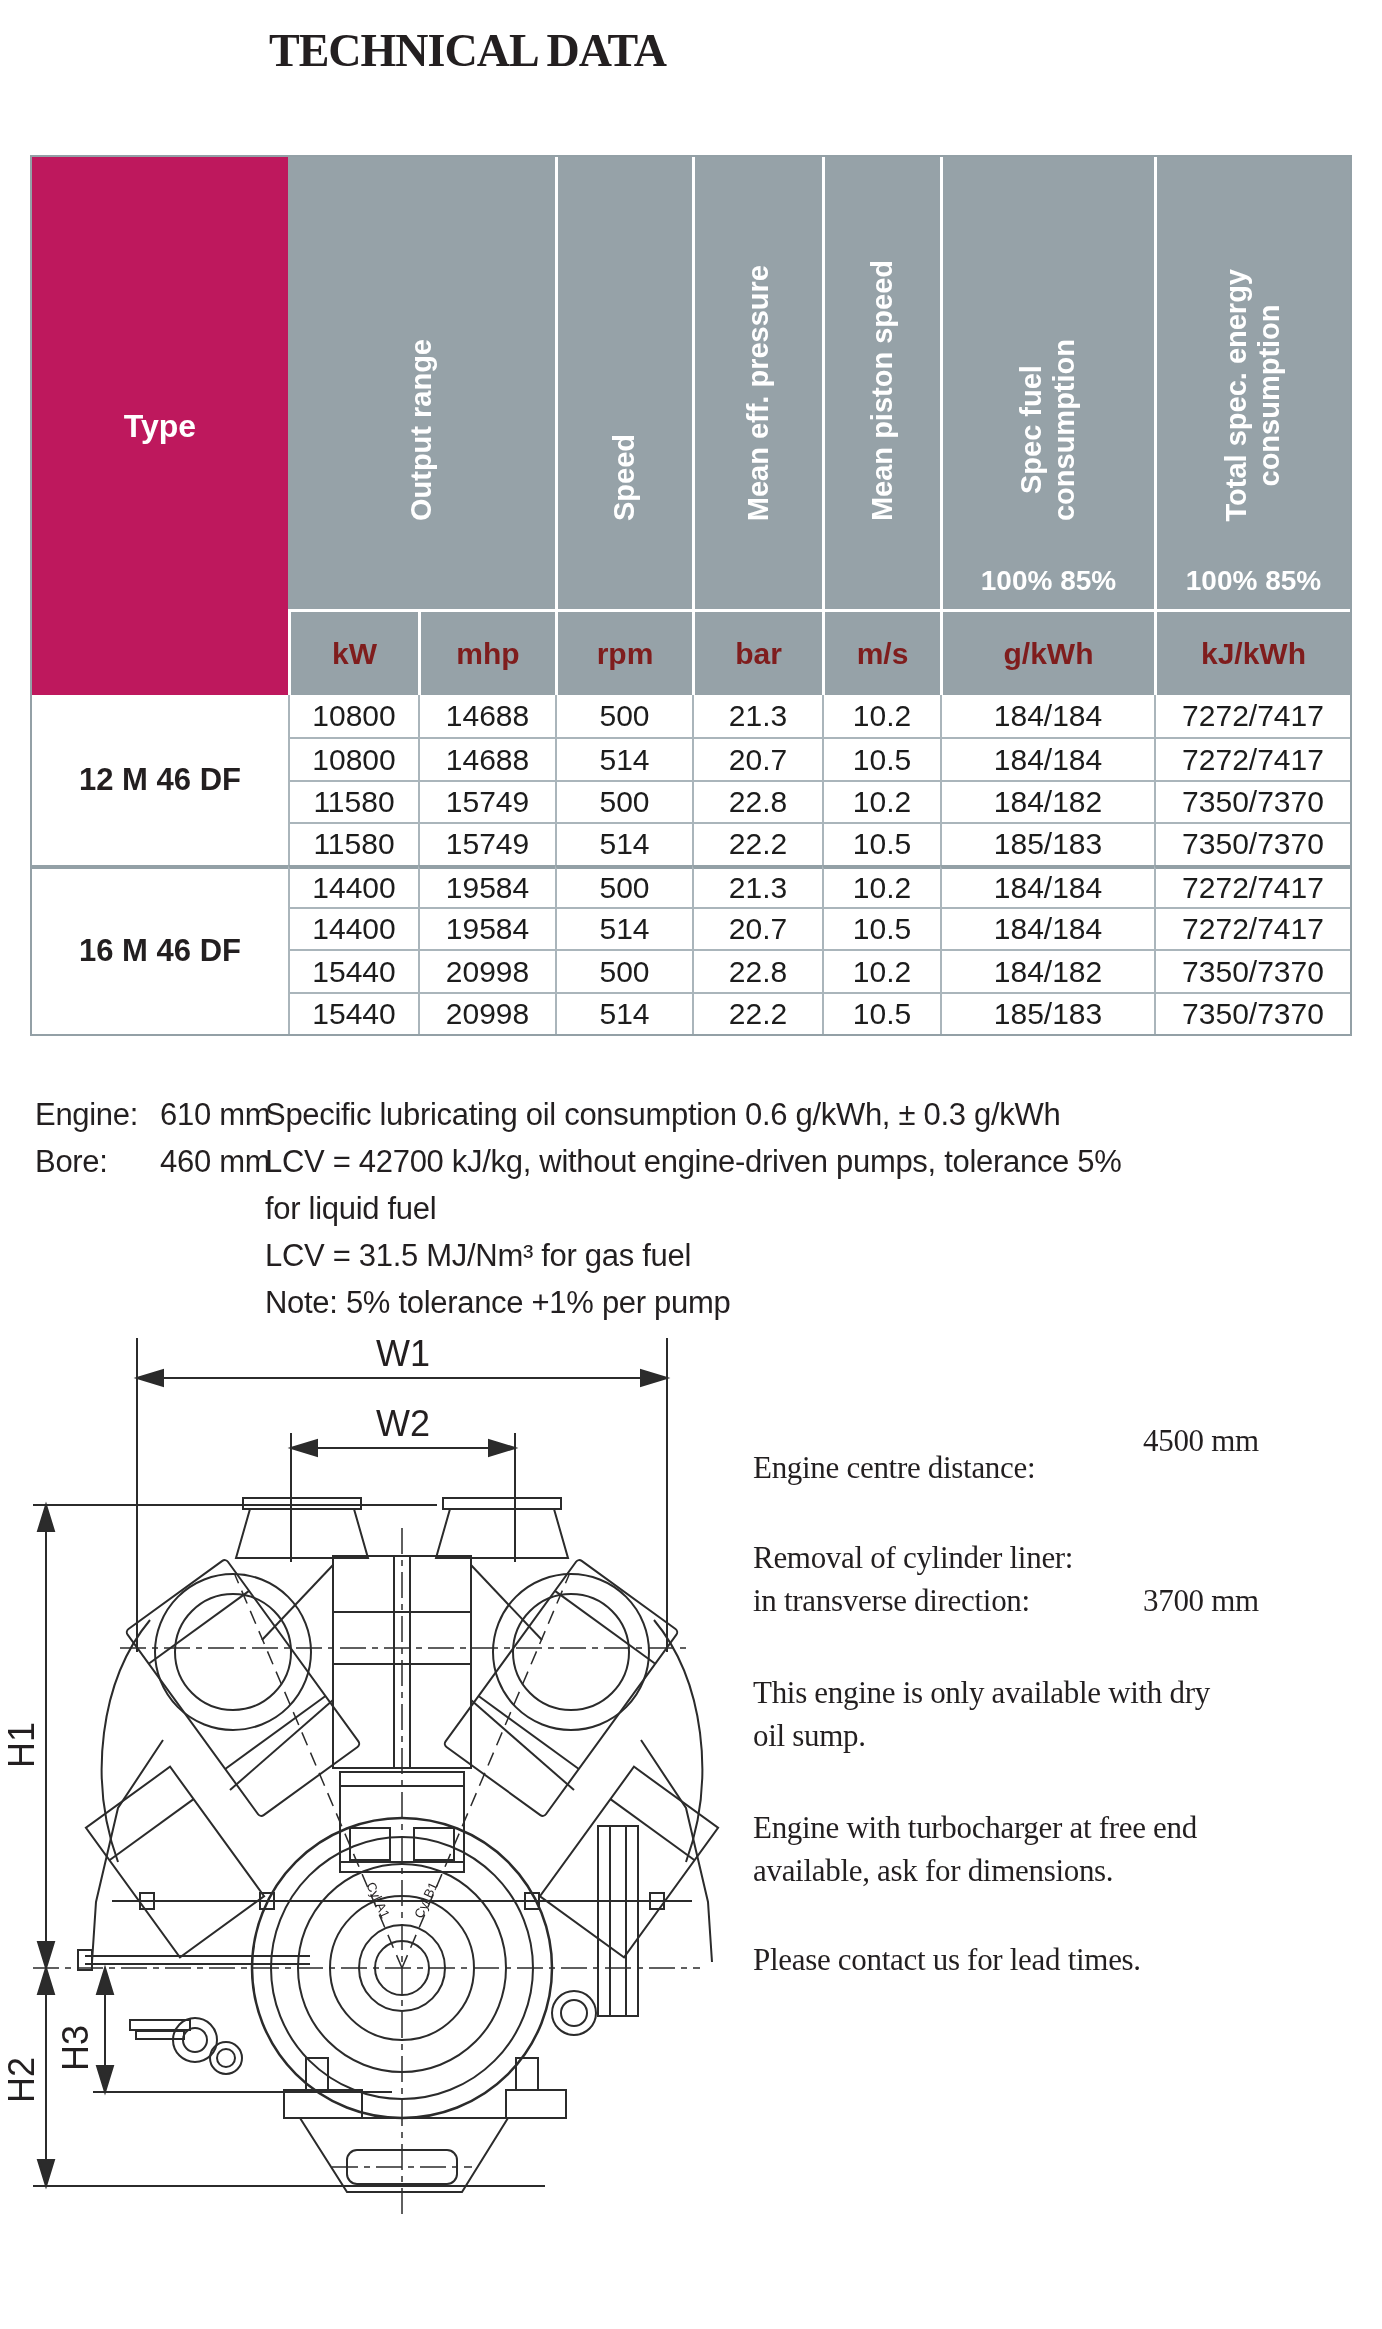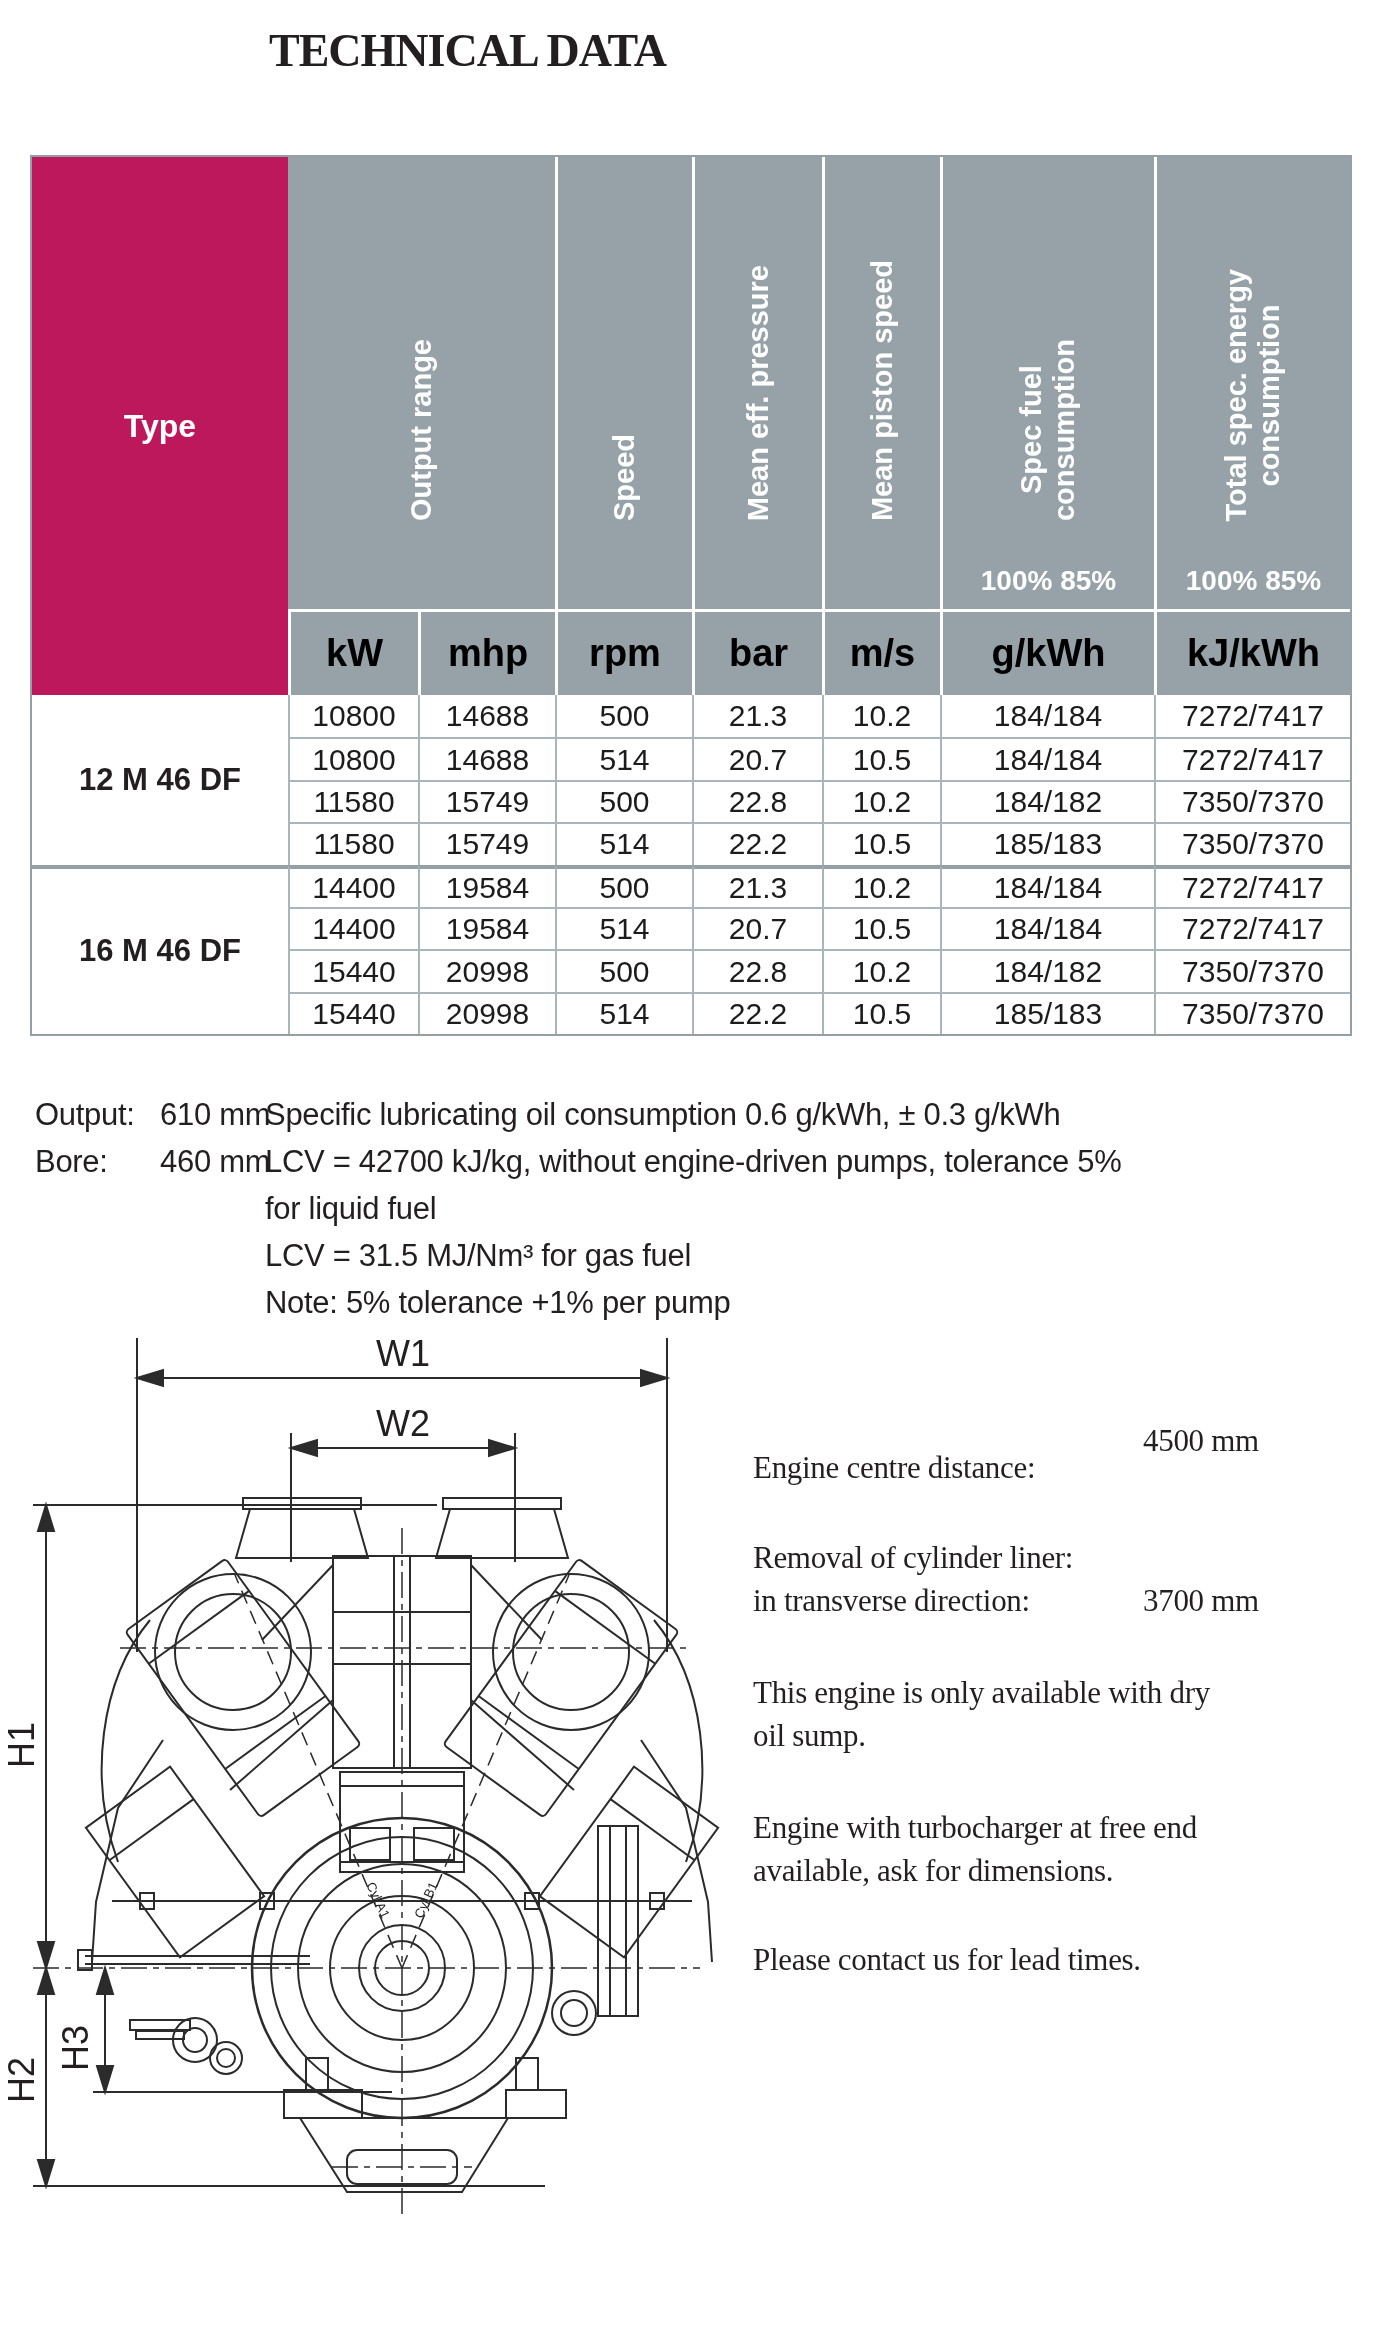--- a/index.html
+++ b/index.html
@@ -17,22 +17,22 @@
           grid-template-columns:256px 130px 137px 137px 130px 118px 214px 196px;
           grid-template-rows:452px 86px repeat(8,42.4px);}
   .hcell{background:#96a2a8;color:#fff;display:flex;align-items:flex-end;justify-content:center;
          padding-bottom:88px;box-sizing:border-box;position:relative;}
   .hcell.bl{border-left:3px solid #fff;}
   .typecell{background:#be185d;color:#fff;grid-row:1/3;grid-column:1;display:flex;
             align-items:center;justify-content:center;font-size:32px;font-weight:700;}
   .vlabel{writing-mode:vertical-rl;transform:rotate(180deg);font-size:29px;font-weight:700;
           line-height:1.15;white-space:pre-line;text-align:center;}
   .load{position:absolute;bottom:12px;left:0;width:100%;text-align:center;font-size:28px;font-weight:700;margin-top:32px;}
-  .ucell{background:#96a2a8;color:#000000;display:flex;align-items:center;justify-content:center;
-         font-size:38px;font-weight:700;border-left:3px solid #fff;border-top:3px solid #fff;
+  .ucell{background:#96a2a8;color:#7f1d1d;display:flex;align-items:center;justify-content:center;
+         font-size:30px;font-weight:700;border-left:3px solid #fff;border-top:3px solid #fff;
          box-sizing:border-box;}
   .dcell{background:#fff;display:flex;align-items:center;justify-content:center;font-size:30px;
          color:#1c1c1c;box-sizing:border-box;border-left:2px solid #aab5bb;}
   .dcell.rt{border-top:2px solid #aab5bb;}
   .dcell.gt{border-top:4px solid #93a0a6;}
   .tcell{background:#fff;display:flex;align-items:center;justify-content:center;font-size:31px;
          font-weight:700;box-sizing:border-box;grid-column:1;}
   .tcell.gt{border-top:4px solid #93a0a6;}
 
   
@@ -154,21 +154,21 @@
     <div class="dcell rt" style="grid-row:10;grid-column:2">15440</div>
     <div class="dcell rt" style="grid-row:10;grid-column:3">20998</div>
     <div class="dcell rt" style="grid-row:10;grid-column:4">514</div>
     <div class="dcell rt" style="grid-row:10;grid-column:5">22.2</div>
     <div class="dcell rt" style="grid-row:10;grid-column:6">10.5</div>
     <div class="dcell rt" style="grid-row:10;grid-column:7">185/183</div>
     <div class="dcell rt" style="grid-row:10;grid-column:8">7350/7370</div>
   </div>
 
   <div class="abs specs">
-    <div>Output:</div>
+    <div>Engine:</div>
     <div>610 mm</div>
     <div>Specific lubricating oil consumption 0.6 g/kWh, ± 0.3 g/kWh</div>
 
     <div>Bore:</div>
     <div>460 mm</div>
     <div>LCV = 42700 kJ/kg, without engine-driven pumps, tolerance 5%</div>
 
     <div></div>
       <div></div>
     <div>for liquid fuel</div>

